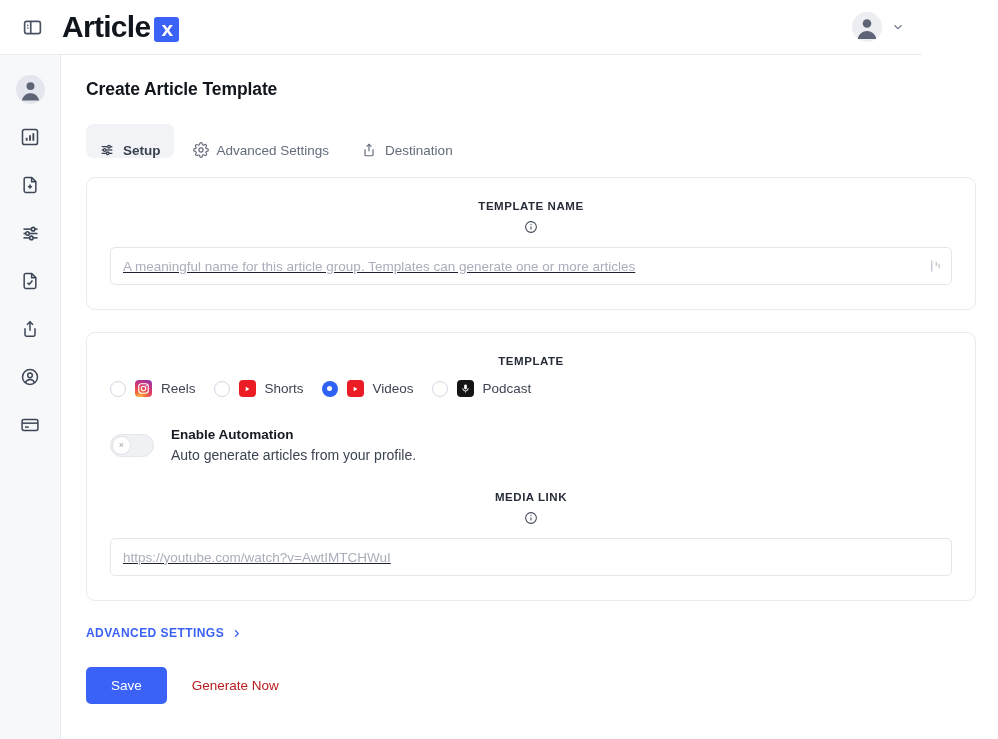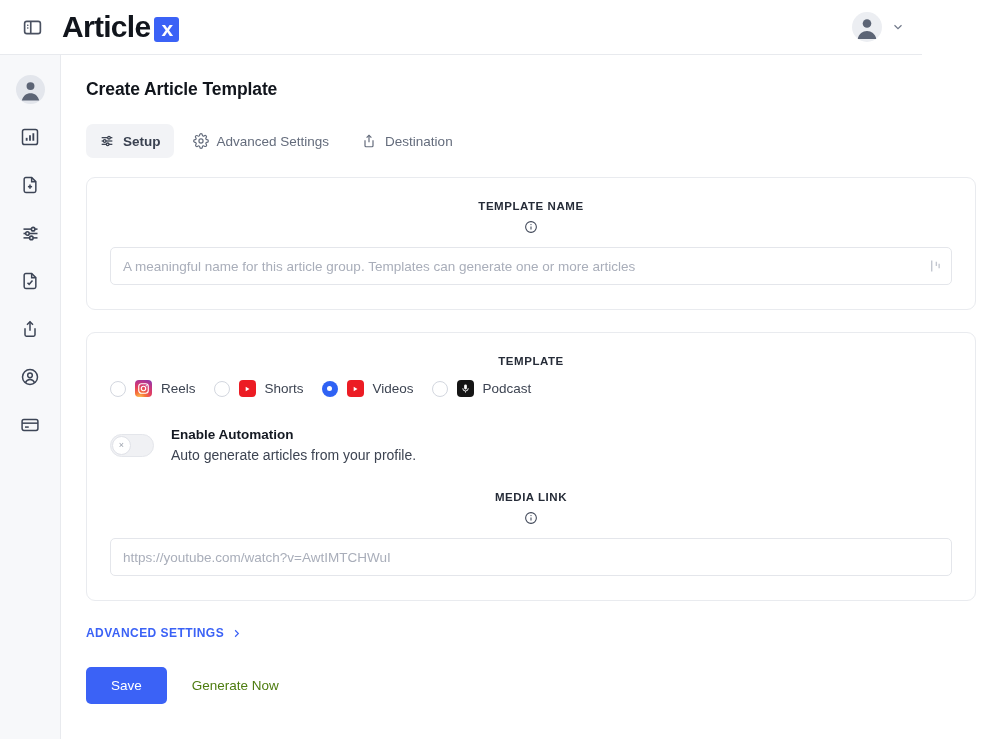--- a/index.html
+++ b/index.html
@@ -88,21 +88,21 @@
   }
   .page-title {
     font-size: 17.5px; font-weight: bold;
     color: #11151c; letter-spacing: -0.1px;
     margin: 0 0 24px 0;
   }
 
   
   .tabs { display: flex; align-items: center; gap: 6px; margin-bottom: 19px; }
   .tab {
-    display: flex; align-items: center; gap: 8px;
+    display: flex; align-items: flex-end; gap: 8px;
     height: 34px; padding: 0 13px;
     border-radius: 7px;
     font-size: 13.5px; color: #646c7c;
     cursor: pointer; white-space: nowrap;
   }
   .tab.active { background: #f2f3f6; color: #3a4150; font-weight: bold; }
 
   
   .card {
     background: #ffffff;
@@ -120,20 +120,21 @@
   }
   .input-wrap { position: relative; }
   .text-input {
     width: 100%; height: 38px;
     border: 1px solid #e4e6eb; border-radius: 5px;
     background: #ffffff;
     padding: 0 36px 0 12px;
     font-family: "Liberation Sans", sans-serif;
     font-size: 13.5px; color: #1f2430;
     outline: none;
+    text-decoration: underline;
   }
   .text-input::placeholder { color: #a9aeba; }
   .input-affix {
     position: absolute; right: 11px; top: 50%;
     transform: translateY(-50%);
     display: flex; align-items: center;
     pointer-events: none;
   }
 
   
@@ -195,21 +196,21 @@
     border: none; border-radius: 5px;
     font-family: "Liberation Sans", sans-serif;
     font-size: 13.5px; cursor: pointer;
   }
   .btn-text {
     height: 37px; padding: 0 19px;
     background: transparent; border: none;
     font-family: "Liberation Sans", sans-serif;
     font-size: 13.5px; cursor: pointer;
   }
-  .btn-text.accent { color: #4d7c0f; }
+  .btn-text.accent { color: #b91c1c; }
   .btn-text.muted { color: #626a79; }
 </style>
 </head>
 <body>
 
 <div class="topbar">
   <div class="panel-toggle">
     <svg width="21" height="21" viewBox="0 0 24 24" fill="none" stroke="#4a5161" stroke-width="1.9">
       <rect x="3" y="5" width="18" height="14" rx="2.5"></rect>
       <line x1="10" y1="5" x2="10" y2="19"></line>

